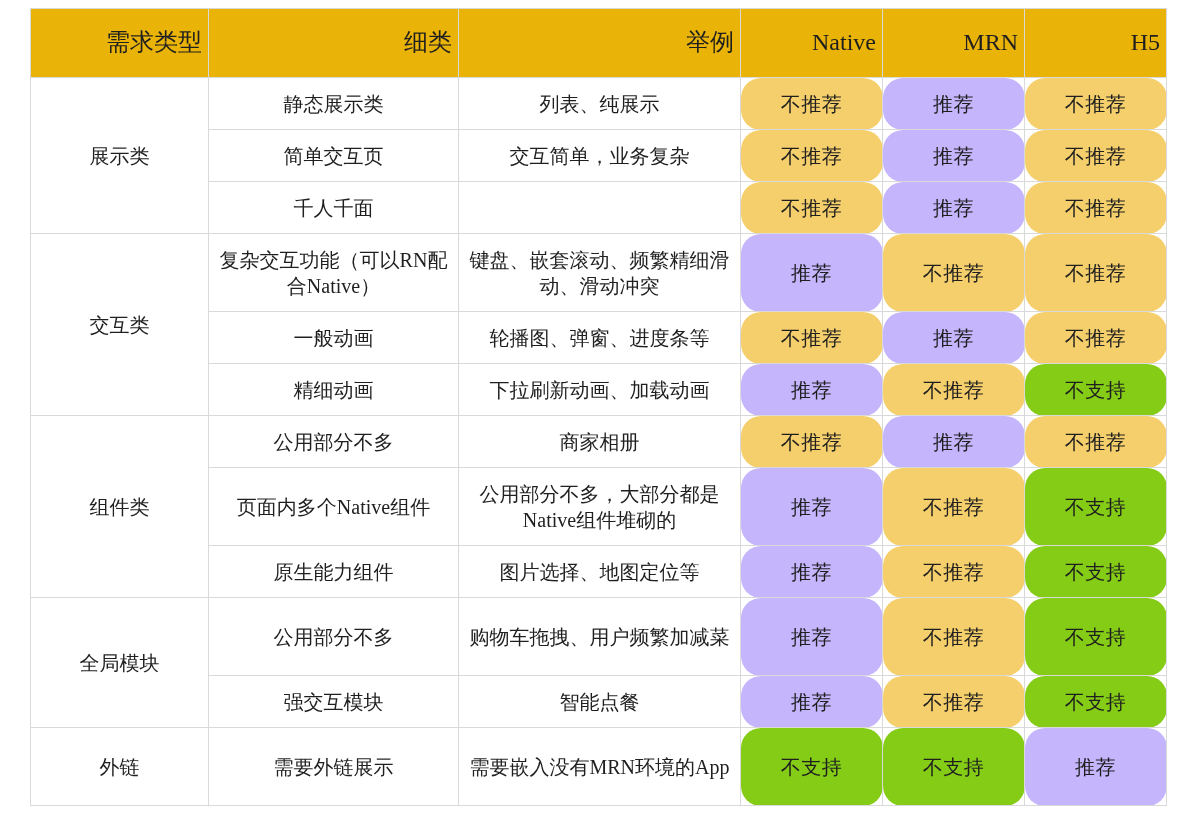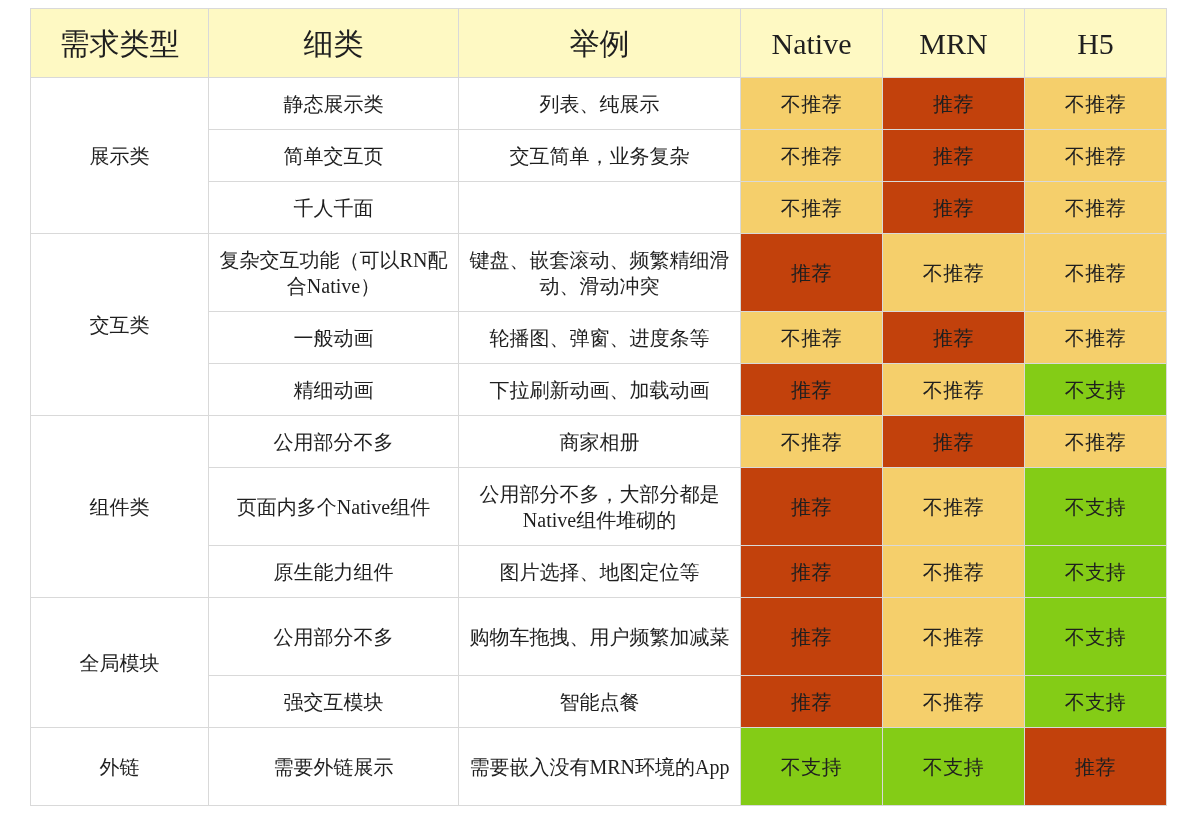--- a/index.html
+++ b/index.html
@@ -31,43 +31,45 @@
     border: 1px solid #d9d9d9;
     text-align: center;
     vertical-align: middle;
     font-weight: normal;
     font-size: 20px;
     line-height: 1.3;
     padding: 6px 6px;
     color: #1f1f1f;
   }
   table.matrix thead th {
-    font-size: 30px;
+    font-size: 24px;
     height: 56px;
-    background: #fef9c3;
+    background: #eab308;
+    text-align: right;
   }
   
   col.c-type   { width: 178px; }
   col.c-sub    { width: 250px; }
   col.c-ex     { width: 282px; }
   col.c-native { width: 142px; }
   col.c-mrn    { width: 142px; }
   col.c-h5     { width: 142px; }
 
   td.cat {
     font-size: 23px;
   }
   td.sub, td.ex {
     font-size: 20px;
   }
   td.verdict {
     font-size: 20px;
     letter-spacing: 0.5px;
+    border-radius: 20px;
   }
-  .v-rec   { background: #c2410c; }
+  .v-rec   { background: #c4b5fd; }
   .v-norec { background: #f5cf6b; }
   .v-nosup { background: #84cc16; color: #3a1005; }
 </style>
 </head>
 <body>
 
 <div id="sheet">
   <table class="matrix">
     <colgroup>
       <col class="c-type">

